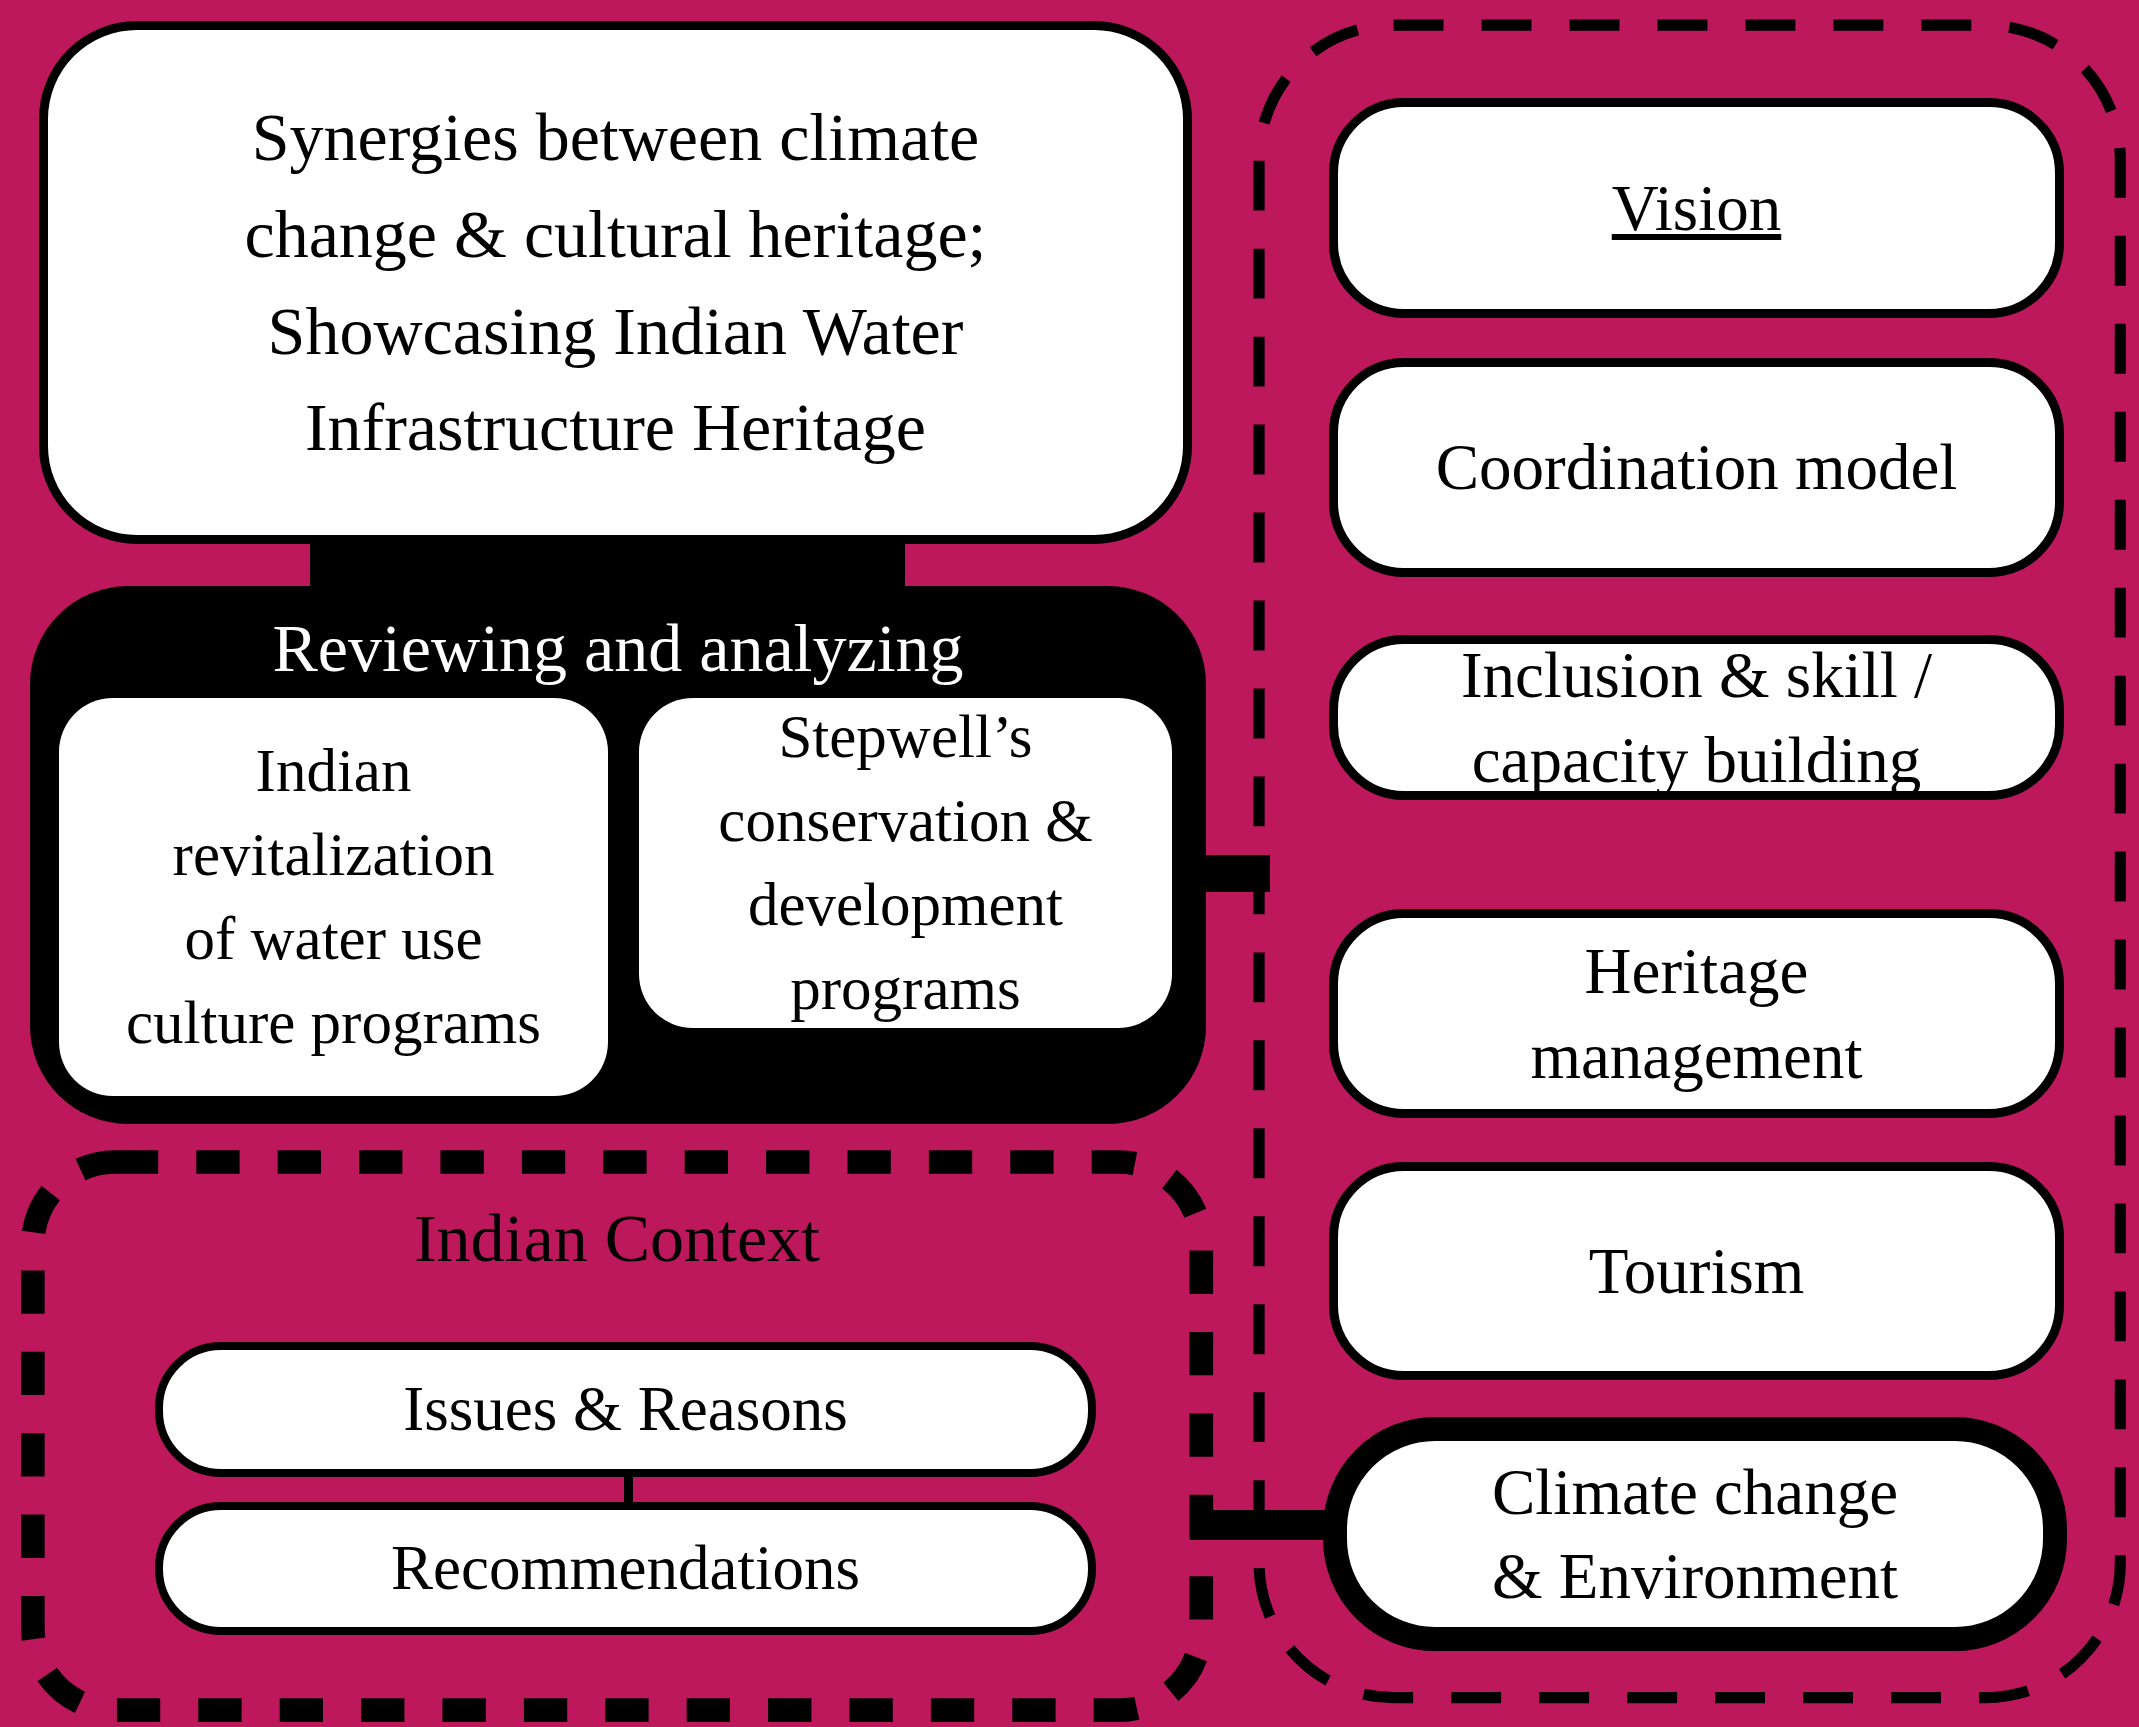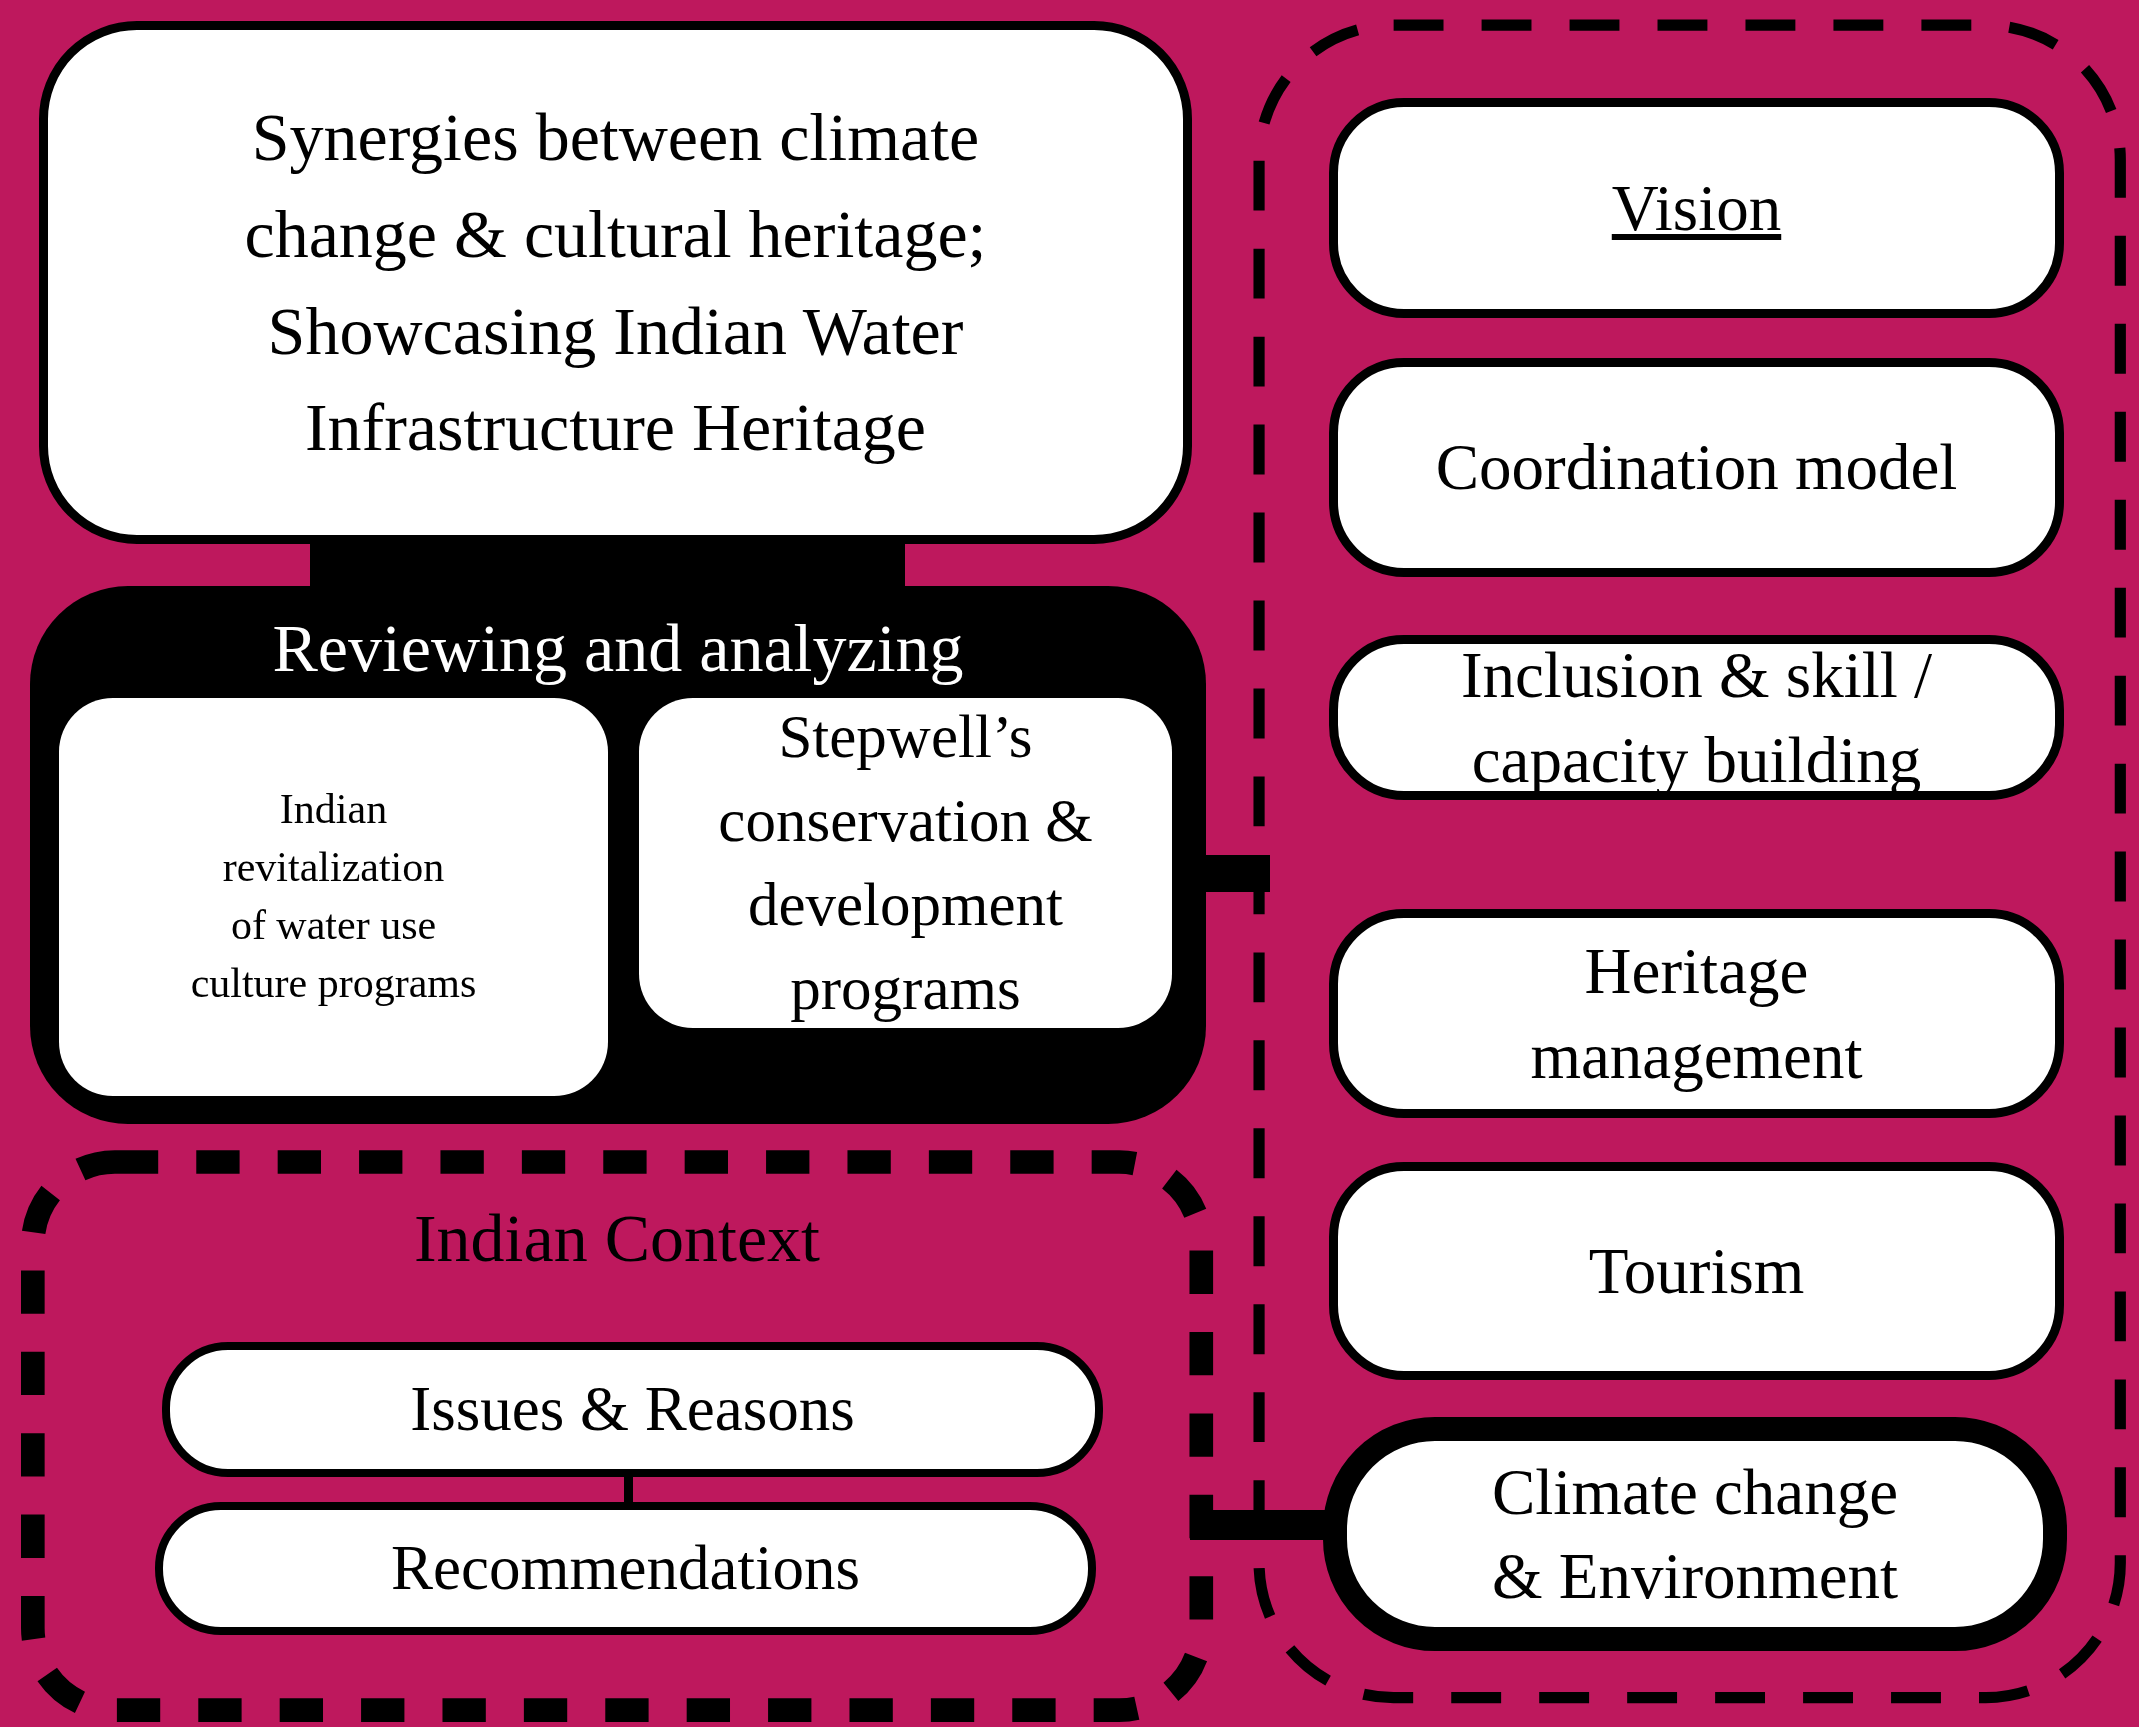--- a/index.html
+++ b/index.html
@@ -37,34 +37,34 @@
     left: 30px; top: 586px; width: 1176px; height: 538px;
     background: #000000; border-radius: 98px;
   }
   #review-title {
     left: 30px; top: 599px; width: 1176px; height: 98px;
     display: flex; align-items: center; justify-content: center;
     color: #ffffff; font-size: 68px; text-align: center;
   }
   #program-left {
     left: 59px; top: 698px; width: 549px; height: 398px;
-    border-radius: 54px; font-size: 42px; line-height: 1.38;
+    border-radius: 54px; font-size: 61px; line-height: 1.38;
   }
   #program-right {
     left: 639px; top: 698px; width: 533px; height: 330px;
     border-radius: 54px; font-size: 61px; line-height: 1.38;
   }
 
   #indian-title {
     left: 33px; top: 1189px; width: 1168px; height: 98px;
     display: flex; align-items: center; justify-content: center;
     font-size: 68px; text-align: right;
   }
   #issues-box {
-    left: 162px; top: 1342px; width: 941px; height: 135px;
+    left: 155px; top: 1342px; width: 941px; height: 135px;
     border: 8.5px solid #000; border-radius: 66px; font-size: 63px;
   }
   #recs-box {
     left: 155px; top: 1502px; width: 941px; height: 133px;
     border: 8.5px solid #000; border-radius: 66px; font-size: 63px;
   }
   #connector-issues-recs { left: 624px; top: 1476px; width: 8.5px; height: 29px; }
 
   
   #connector-review-right { left: 1196px; top: 855px; width: 74px; height: 37px; }

